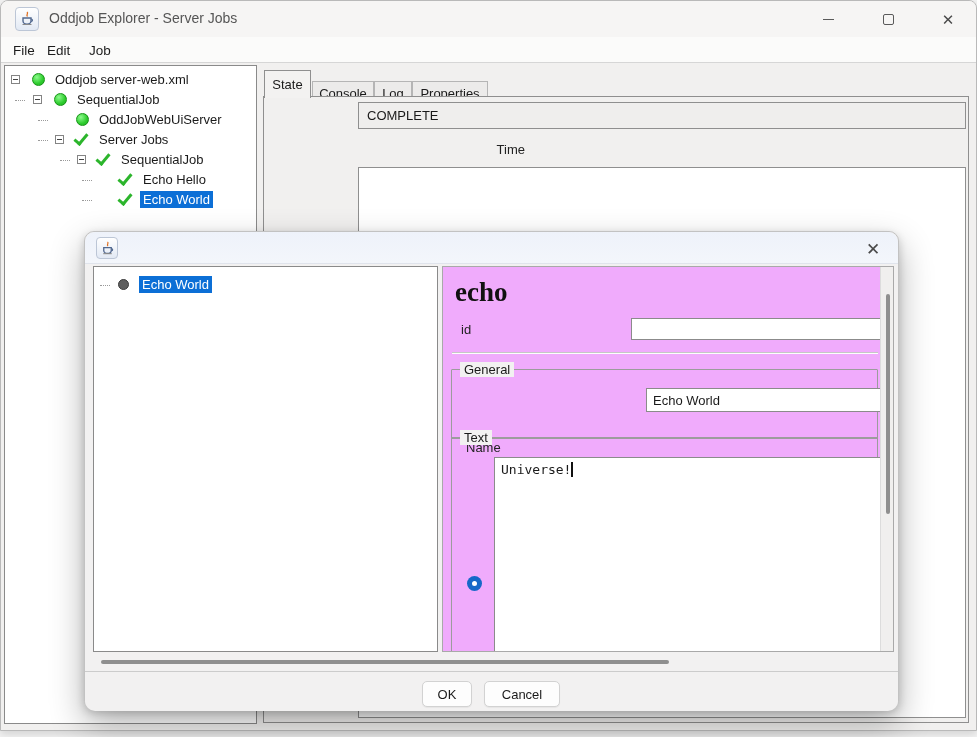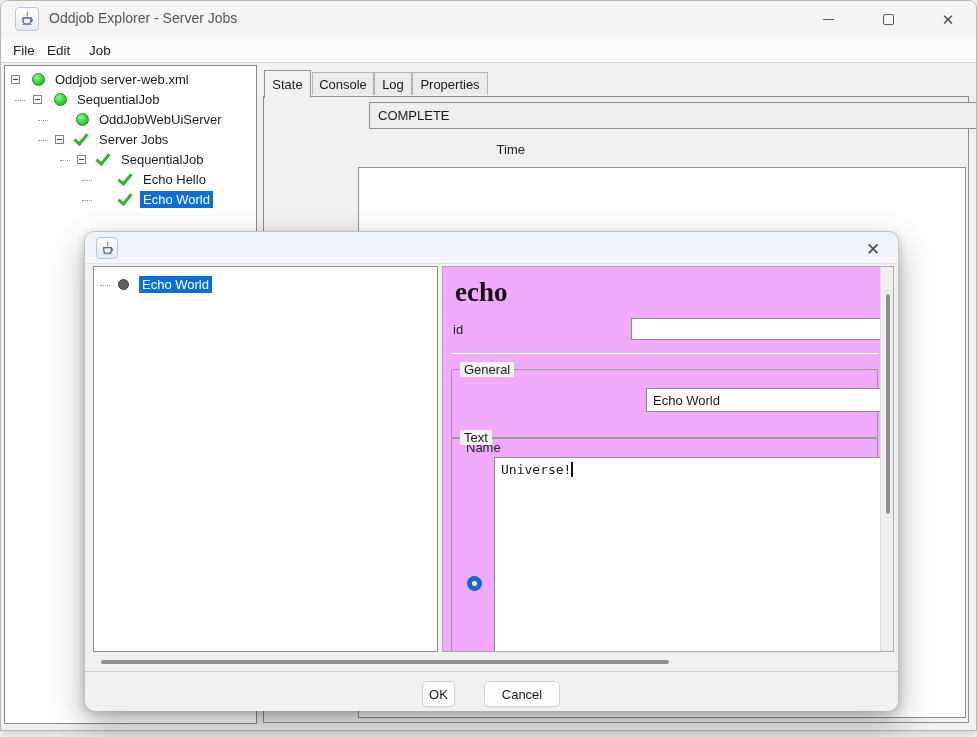--- a/index.html
+++ b/index.html
@@ -39,21 +39,21 @@
   .gcheck { position:absolute; width:8px; height:14px; border-right:3px solid #2cb52c;
             border-bottom:3px solid #2cb52c; transform:rotate(40deg); }
   .graycircle { position:absolute; width:11px; height:11px; border-radius:50%; background:#5f5f5f; border:1px solid #3d3d3d; }
 
   
   #tab-content { position:absolute; left:262px; top:95px; width:706px; height:627px;
                  background:#f1f0ef; border:1px solid #8f8f8f; }
   .tab { position:absolute; font-size:13px; display:flex; align-items:center; justify-content:center; }
   .tab.active { left:263px; top:69px; width:47px; height:28px; background:#f3f2f1;
                 border:1px solid #8f8f8f; border-bottom:none; z-index:3; }
-  .tab.inactive { top:71px; height:23px; background:#ecebea; border:1px solid #b5b5b5; border-bottom:none; }
+  .tab.inactive { top:80px; height:23px; background:#ecebea; border:1px solid #b5b5b5; border-bottom:none; }
   .frm-label { position:absolute; font-size:13px; color:#222; text-align:right; width:85px; }
   .ro-field { position:absolute; height:27px; background:#efeeed; border:1px solid #8f8f8f;
               font-size:13px; display:flex; align-items:center; padding:0 8px; }
   .white-area { position:absolute; background:#fff; border:1px solid #8f8f8f; }
 
   
   #dialog { position:absolute; left:84px; top:231px; width:815px; height:479px;
             background:#f2f1f1; border:1px solid #c2c2c2; border-radius:10px;
             box-shadow:0 14px 34px rgba(0,0,0,.30), 0 3px 8px rgba(0,0,0,.18); z-index:10; }
   #dialog-titlebar { position:absolute; left:0; top:0; width:100%; height:32px;
@@ -162,21 +162,21 @@
     </div>
   </div>
 
   <div class="tab active">State</div>
   <div class="tab inactive" style="left:311px; width:62px;">Console</div>
   <div class="tab inactive" style="left:373px; width:38px;">Log</div>
   <div class="tab inactive" style="left:411px; width:76px;">Properties</div>
 
   <div id="tab-content">
     <div class="frm-label" style="left:176px; top:13px;">State</div>
-    <div class="ro-field" style="left:105px; top:5px; width:608px;">COMPLETE</div>
+    <div class="ro-field" style="left:94px; top:5px; width:608px;">COMPLETE</div>
     <div class="frm-label" style="left:176px; top:45px;">Time</div>
     <div class="frm-label" style="left:176px; top:77px;">Exception</div>
     <div class="white-area" style="left:94px; top:70px; width:608px; height:551px;"></div>
   </div>
 
 </div>
 
 <div id="dialog">
   <div id="dialog-titlebar">
     <div class="app-icon-btn" style="left:11px; top:5px; width:22px; height:22px;">
@@ -196,21 +196,21 @@
     <div class="trow" style="left:0; top:9px;">
       <span class="dotstub" style="left:6px; top:9px;"></span>
       <span class="graycircle" style="left:24px; top:3px;"></span>
       <span class="tlabel sel" style="position:absolute; left:45px; top:0;">Echo World</span>
     </div>
   </div>
 
   <div id="dlg-right">
     <div id="dlg-form">
       <div id="dlg-heading">echo</div>
-      <div class="dlg-label" style="left:10px; top:55px;">id</div>
+      <div class="dlg-label" style="left:18px; top:55px;">id</div>
       <div class="textfield" style="left:188px; top:51px; width:260px;"></div>
       <div class="sep" style="left:9px; top:85px; width:426px;"></div>
 
       <div class="groupbox" style="left:8px; top:102px; width:427px; height:70px;">
         <span class="group-legend">General</span>
         <div class="dlg-label" style="left:14px; top:22px;margin-top:48px;">Name</div>
         <div class="textfield" style="left:194px; top:18px; width:252px; height:24px;">Echo World</div>
       </div>
 
       <div class="groupbox" style="left:8px; top:170px; width:427px; height:240px;">
@@ -225,16 +225,16 @@
     <div class="vscroll" style="left:437px; top:0; width:15px; height:386px;">
       <div class="vthumb" style="left:5px; top:27px; height:220px;"></div>
     </div>
   </div>
 
   <div class="abs" style="left:0; top:421px; width:815px; height:18px;">
     <div class="hscroll-thumb" style="left:16px; top:7px; width:568px;"></div>
   </div>
 
   <div id="dlg-buttonbar">
-    <div class="dlg-btn" style="left:337px; width:33px;">OK</div>
+    <div class="dlg-btn" style="left:337px; width:50px;">OK</div>
     <div class="dlg-btn" style="left:399px; width:76px;">Cancel</div>
   </div>
 </div>
 
 </body></html>

